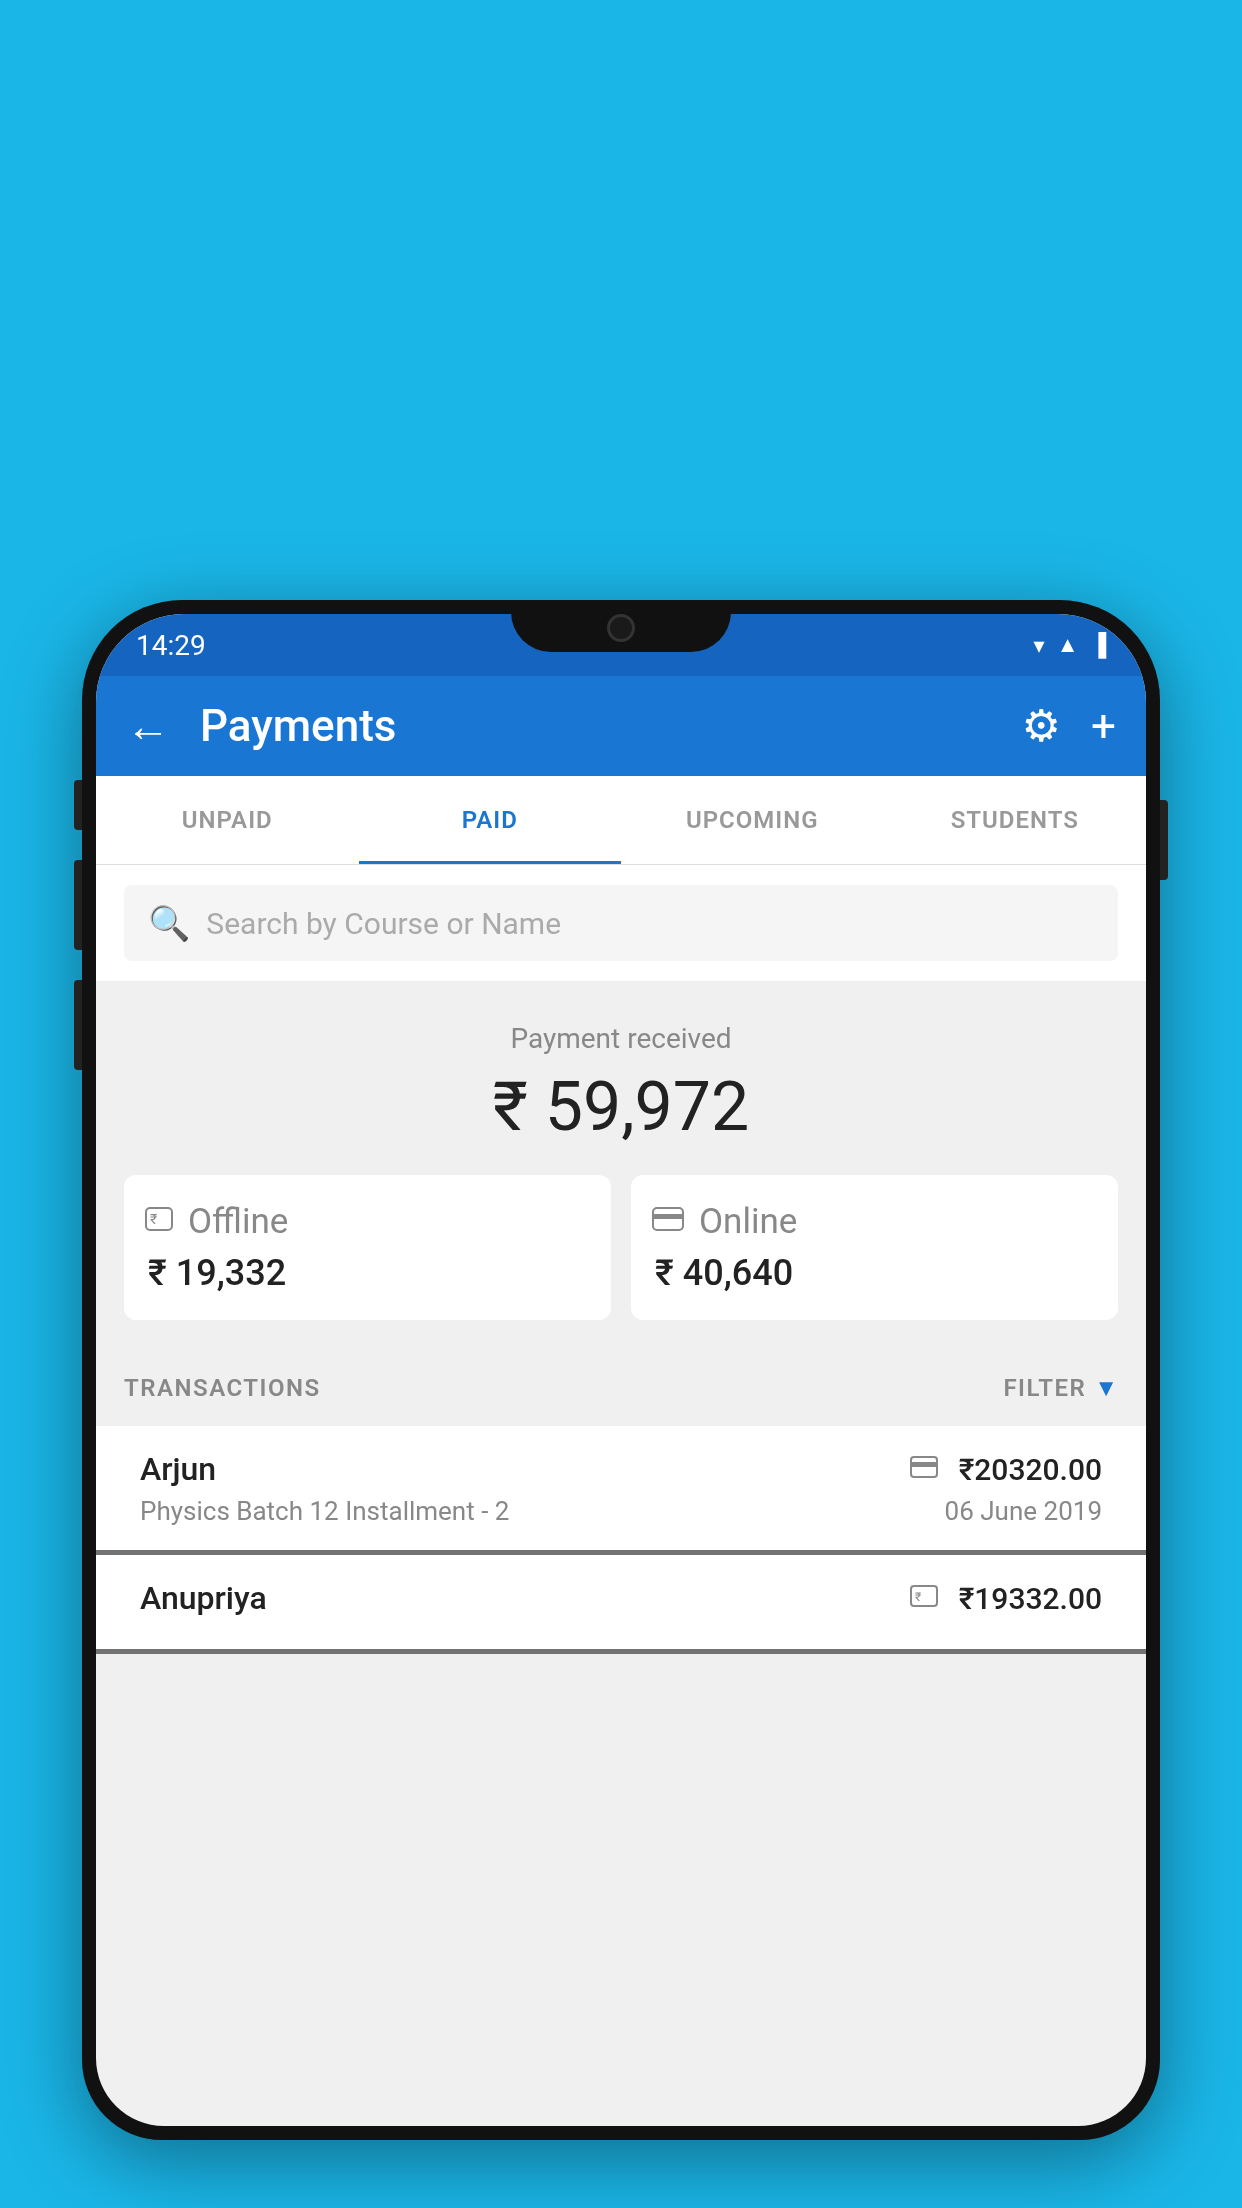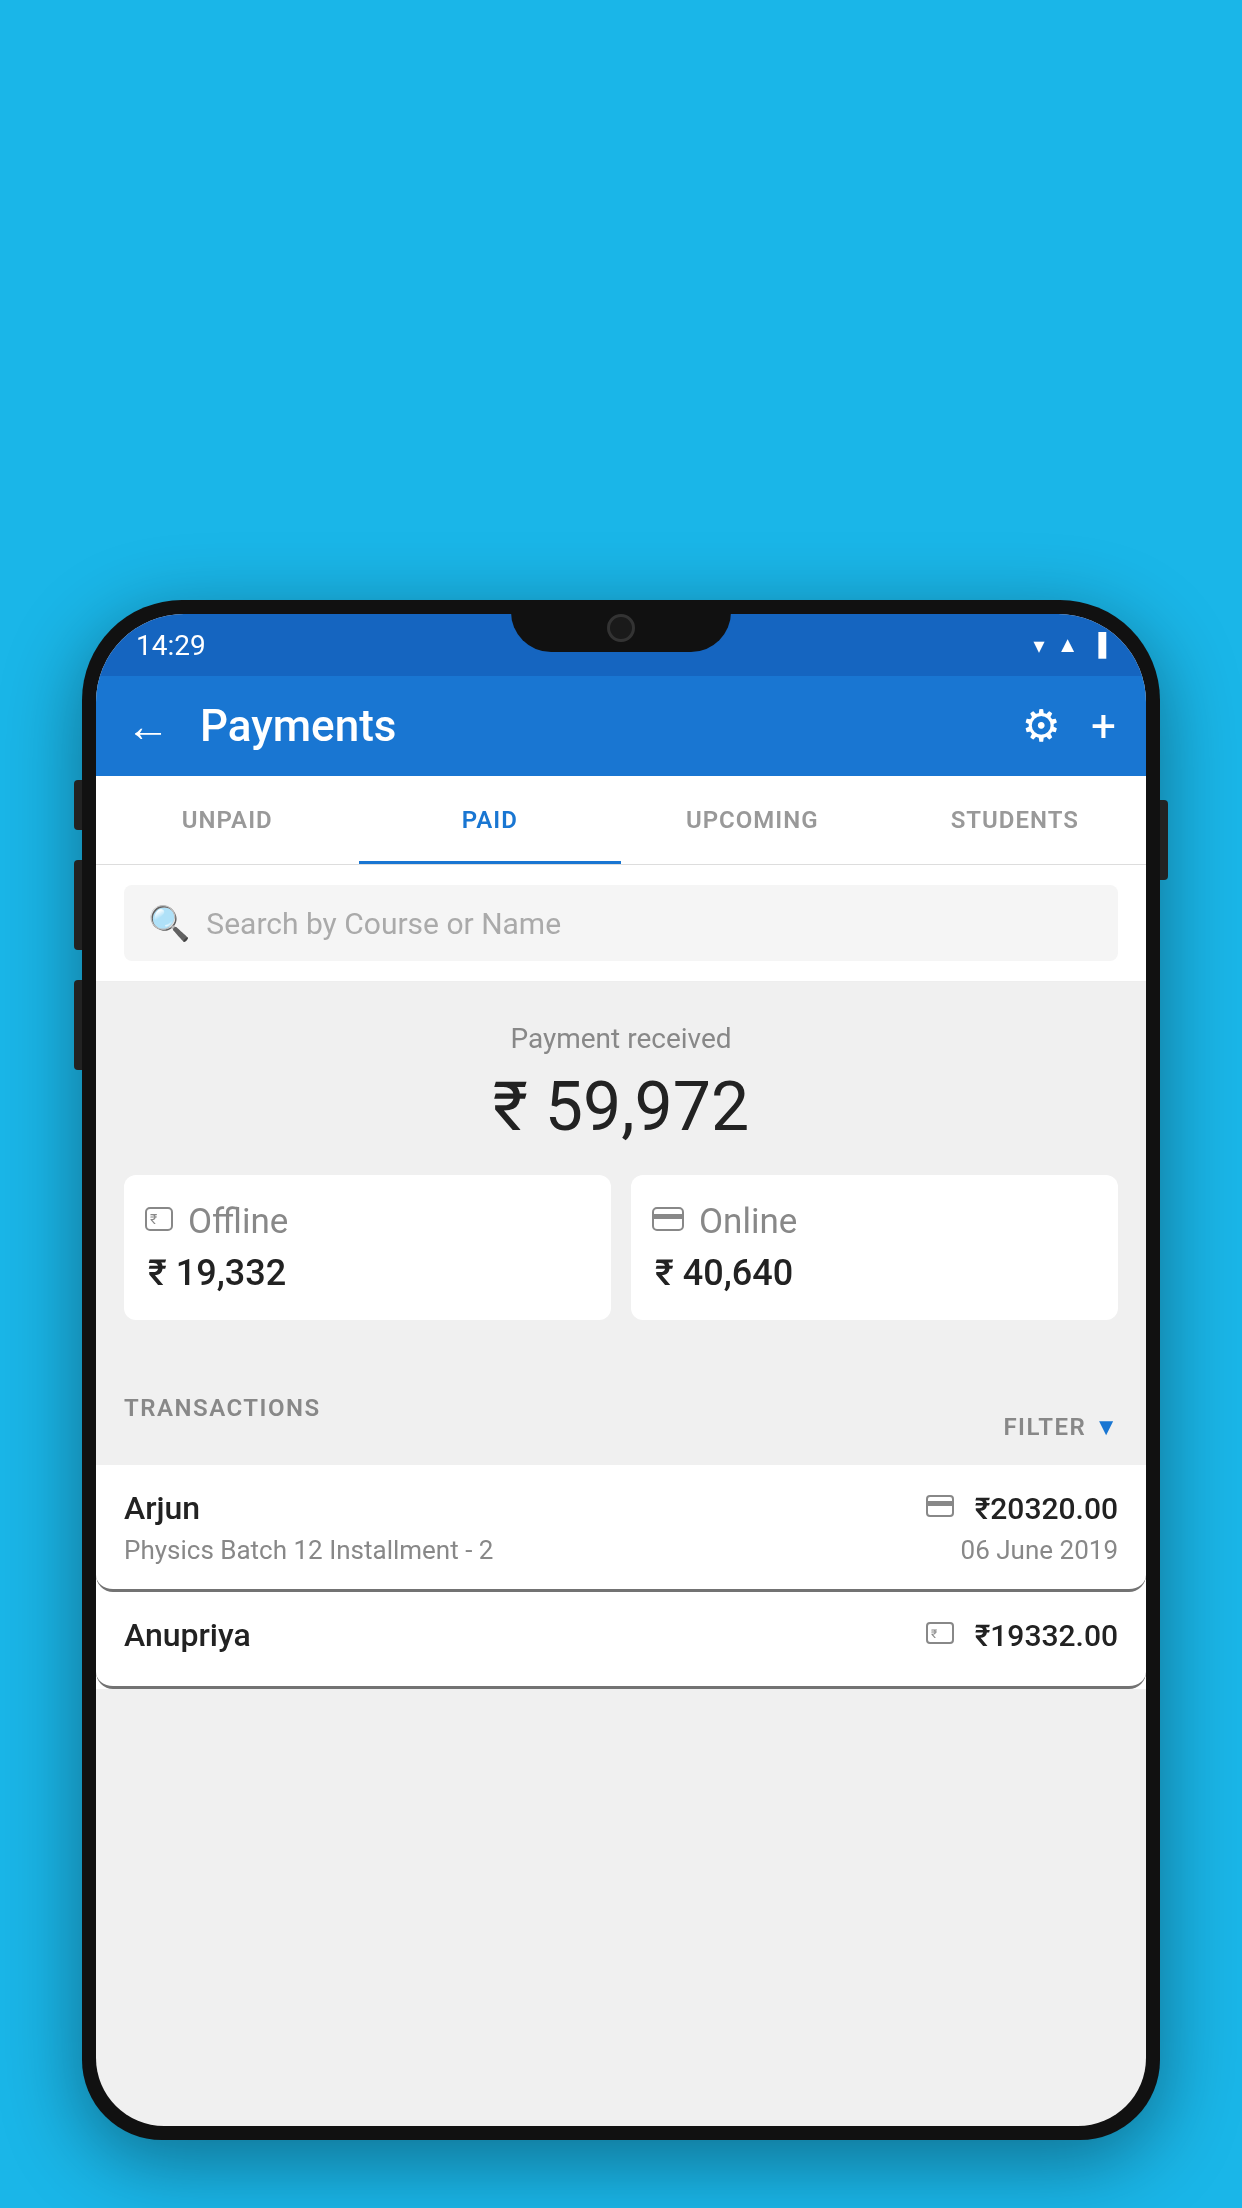--- a/index.html
+++ b/index.html
@@ -313,32 +313,30 @@
 
     .filter-icon {
       color: #1976d2;
       font-size: 24px;
       margin-left: 8px;
     }
 
     .filter-wrapper {
       display: flex;
       align-items: center;
-      margin-top: 39px;
     }
 
     
     .transaction-list {
       background: white;
     }
 
     .transaction-row {
-      padding: 24px 28px;
-      border-bottom: 3px solid #737373;
-      border-radius: 17px;
+      padding: 24px 44px;
+      border-bottom: 5px solid #737373;
     }
 
     .transaction-row-top {
       display: flex;
       justify-content: space-between;
       align-items: center;
       margin-bottom: 8px;
     }
 
     .transaction-name {

